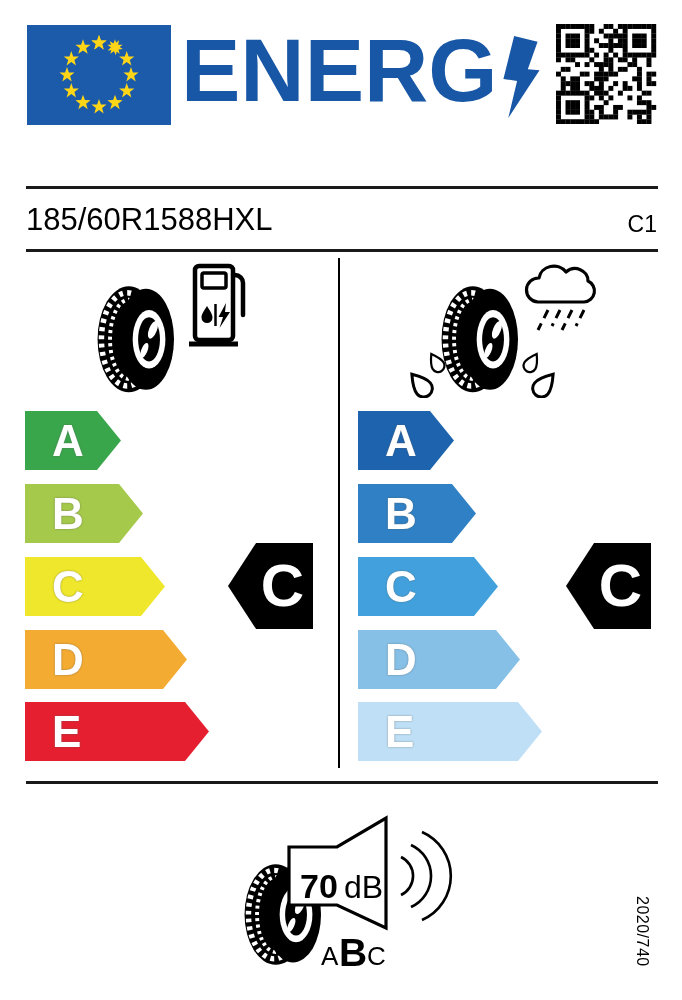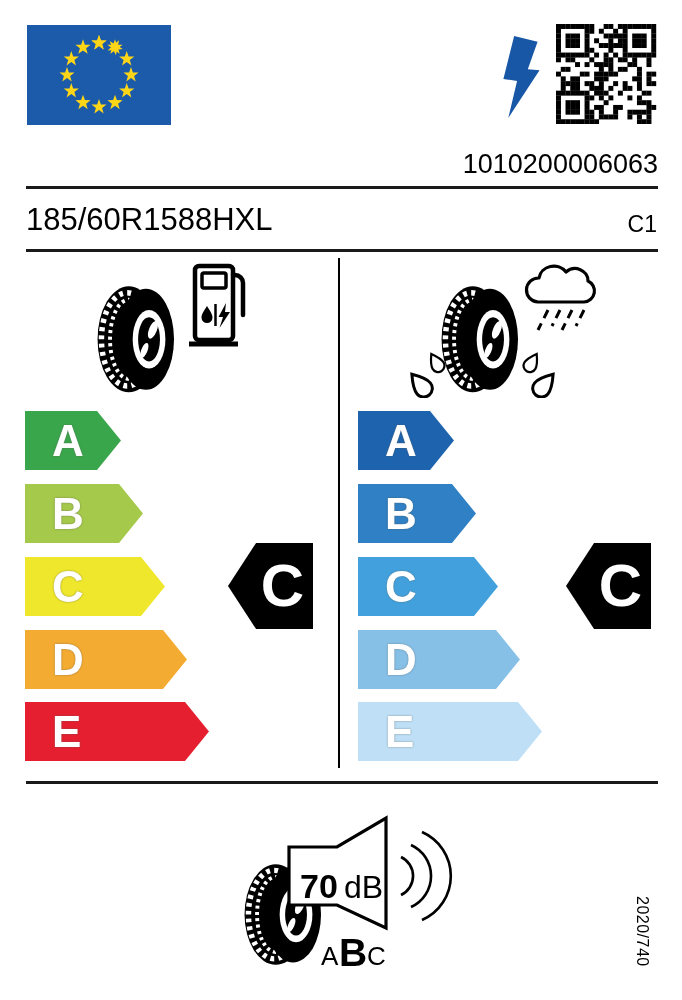--- a/index.html
+++ b/index.html
@@ -96,20 +96,21 @@
         </g>
       <g transform="translate(44.3,34)">
           <use href="#star" transform="translate(0,32)"></use>
         </g>
       <g transform="translate(56,22.3)">
           <use href="#star" transform="translate(0,32)"></use>
         </g>
     </g>
   </svg>
 
+  <div class="energ">ENERG</div>
 
   <svg class="abs" style="left:500px;top:36px" width="40" height="82" viewBox="0 0 40 84">
     <polygon points="14,0 38,6 28,34 40,35 8,84 17,46 3,44" fill="#1757a6"></polygon>
   </svg>
 
   <svg class="abs" style="left:554px;top:24px" width="104" height="100" viewBox="0 0 100 100">
       <rect x="33.33" y="0.00" width="4.96" height="4.96" fill="#000"></rect>
       <rect x="47.62" y="0.00" width="4.96" height="4.96" fill="#000"></rect>
       <rect x="52.38" y="0.00" width="4.96" height="4.96" fill="#000"></rect>
       <rect x="61.90" y="0.00" width="4.96" height="4.96" fill="#000"></rect>
@@ -337,21 +338,20 @@
       <rect x="28.57" y="90.48" width="4.96" height="4.96" fill="#000"></rect>
       <rect x="0.00" y="95.24" width="4.96" height="4.96" fill="#000"></rect>
       <rect x="4.76" y="95.24" width="4.96" height="4.96" fill="#000"></rect>
       <rect x="9.52" y="95.24" width="4.96" height="4.96" fill="#000"></rect>
       <rect x="14.29" y="95.24" width="4.96" height="4.96" fill="#000"></rect>
       <rect x="19.05" y="95.24" width="4.96" height="4.96" fill="#000"></rect>
       <rect x="23.81" y="95.24" width="4.96" height="4.96" fill="#000"></rect>
       <rect x="28.57" y="95.24" width="4.96" height="4.96" fill="#000"></rect>
     </svg>
 
-  <div class="idnum">1010200006063</div>
   <div class="hline" style="top:186px"></div>
 
   <div class="tyresize">185/60R1588HXL</div>
   <div class="tyreclass">C1</div>
   <div class="hline" style="top:249px"></div>
 
   <div class="vline"></div>
 
   <svg class="abs" style="left:96px;top:284px" width="100" height="112" viewBox="0 0 100 112">
     <use href="#tire" transform="scale(0.78,0.79)"></use>

